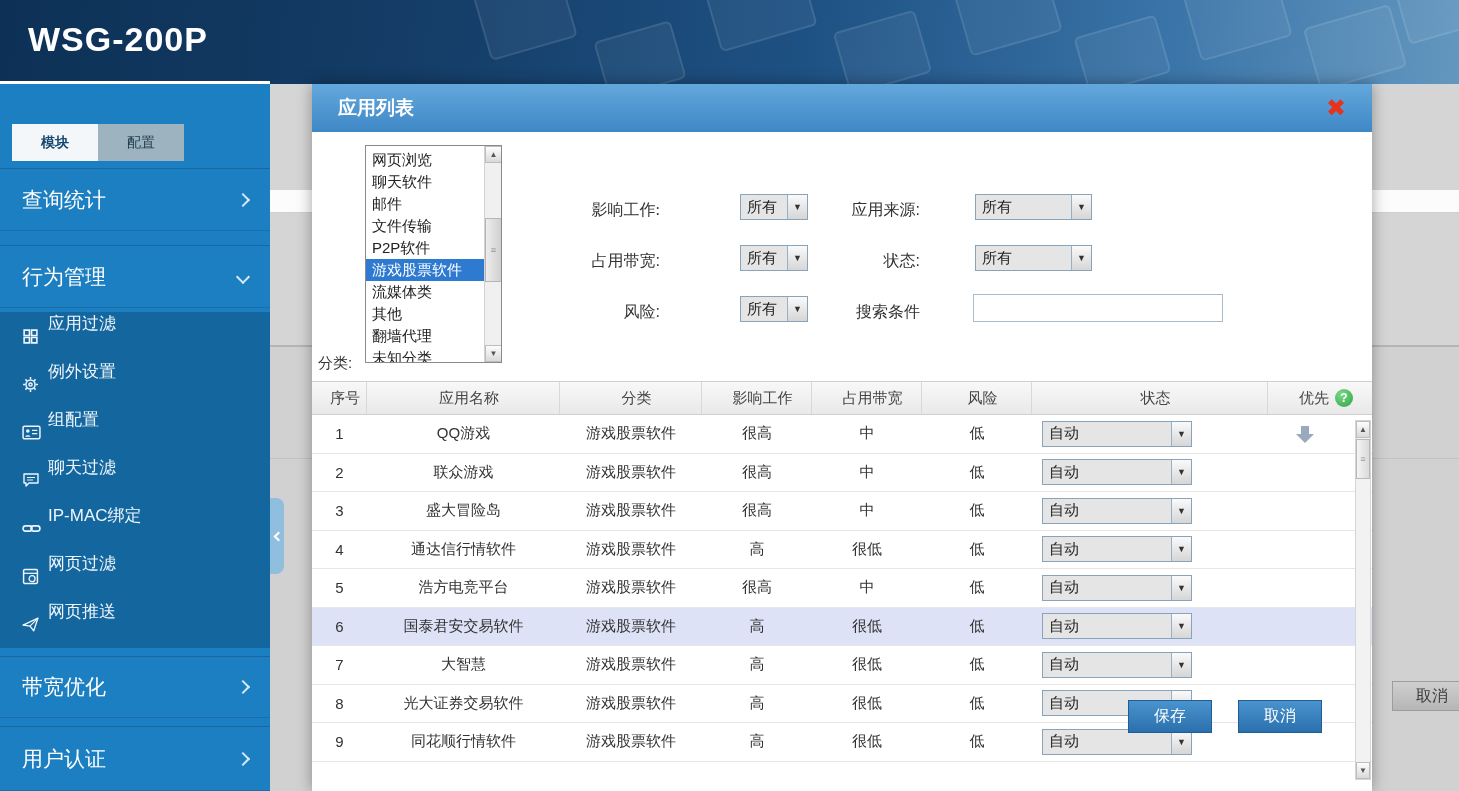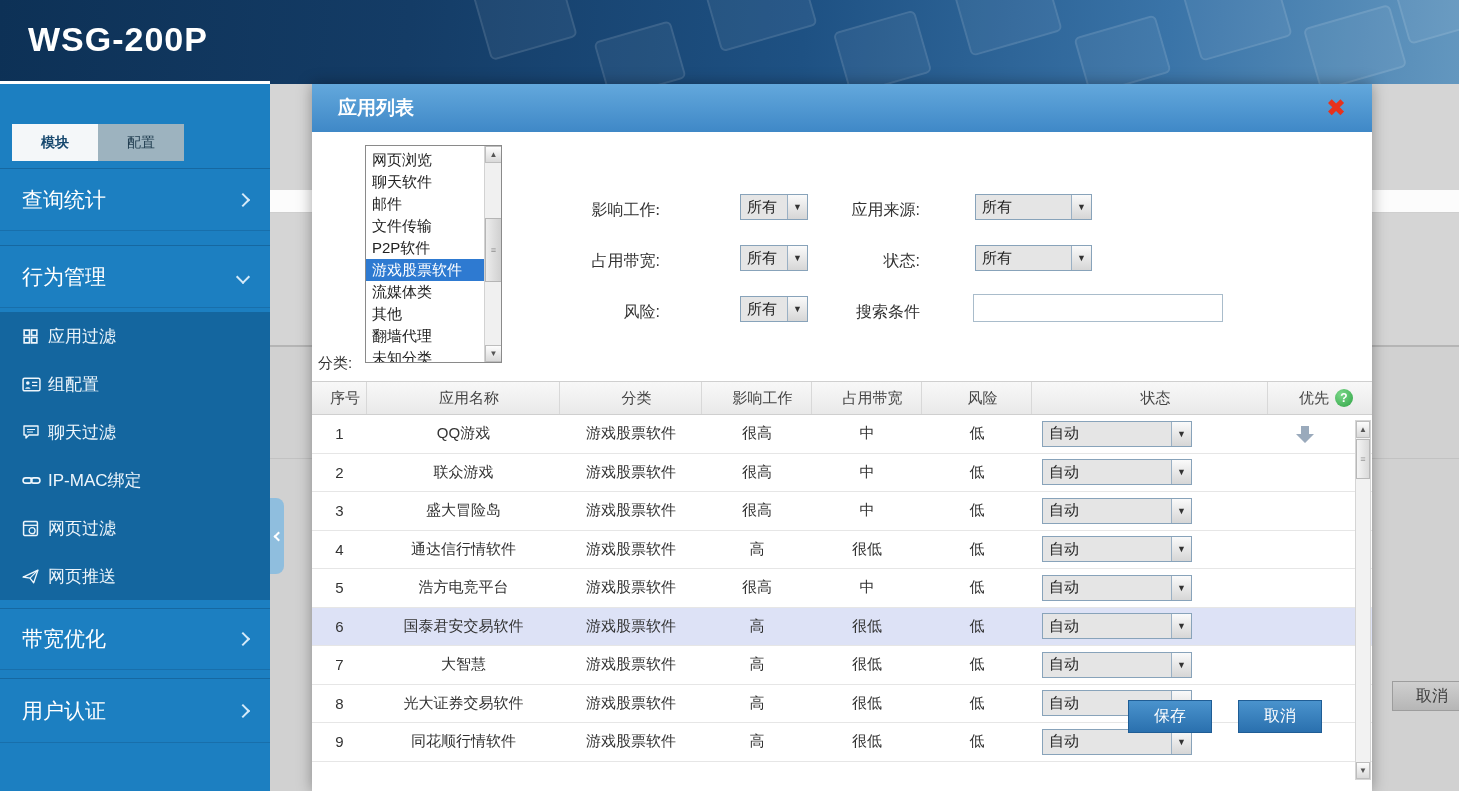--- a/index.html
+++ b/index.html
@@ -20,21 +20,21 @@
   .tab { width:86px; height:37px; line-height:37px; text-align:center; font-size:14px; cursor:pointer; }
   .tab.active { background:#f4f7f9; color:#16486e; font-weight:bold; }
   .tab.inactive { background:#9db3bf; color:#1d3a4d; }
   .menu { position:absolute; left:0; top:84px; width:270px; }
   .mitem { height:63px; display:flex; align-items:center; padding:0 22px; color:#fff; font-size:21px;
     border-top:1px solid rgba(8,40,70,0.25); border-bottom:1px solid rgba(8,40,70,0.18); cursor:pointer;gap:12px; }
   .chev { width:10px; height:10px; border-right:2px solid #d5eaf9; border-bottom:2px solid #d5eaf9; margin-left:auto; transform:rotate(-45deg); }
   .chev.down { transform:rotate(45deg); }
   .spacer14 { height:14px; } .spacer4 { height:4px; } .spacer8 { height:8px; }
   .submenu { background:#14669f; }
-  .smitem { height:48px; display:flex; align-items:center; padding-left:22px; color:#eef6fc; font-size:17px; cursor:pointer; }
+  .smitem { height:48px; display:flex; padding-left:22px; color:#eef6fc; font-size:17px; cursor:pointer; }
   .smicon { width:26px; display:flex; align-items:center; }
   .mb { height:62px; }
   .mb2 { height:65px; }
   .collapse-handle { position:absolute; left:270px; top:498px; width:14px; height:76px; background:#8fbede;
     border-radius:0 8px 8px 0; display:flex; align-items:center; justify-content:center; z-index:5; cursor:pointer; }
   .collapse-chev { width:7px; height:7px; border-left:2px solid #fff; border-bottom:2px solid #fff; transform:rotate(45deg); margin-left:2px; }
 
   
   .main-bg { position:absolute; left:270px; top:84px; width:1189px; height:707px; background:#d5d5d5; }
   .bg-band { position:absolute; left:0; top:106px; width:100%; height:23px; background:#fcfcfc; border-bottom:1px solid #cfcfcf; }
@@ -139,20 +139,32 @@
       </div>
       <div class="spacer4"></div>
       <div class="submenu">
         <div class="smitem">
           <span class="smicon">
             <svg width="17" height="17" viewBox="0 0 16 16">
                 <path fill="none" stroke="#eef6fc" stroke-width="1.5" d="M2 2h5v5H2zM9 2h5v5H9zM2 9h5v5H2zM9 9h5v5H9z"></path>
               </svg>
           </span>
           <span>应用过滤</span>
+        </div>
+        <div class="smitem">
+          <span class="smicon">
+            <svg width="17" height="17" viewBox="0 0 16 16">
+                <g stroke="#eef6fc" stroke-width="1.4" fill="none">
+                  <circle cx="8" cy="8" r="4.3"></circle>
+                  <circle cx="8" cy="8" r="1.5"></circle>
+                  <path d="M8 1v2M8 13v2M1 8h2M13 8h2M3.2 3.2l1.4 1.4M11.4 11.4l1.4 1.4M12.8 3.2l-1.4 1.4M4.6 11.4l-1.4 1.4"></path>
+                </g>
+              </svg>
+          </span>
+          <span>例外设置</span>
         </div>
         <div class="smitem">
           <span class="smicon">
             <svg width="19" height="15" viewBox="0 0 18 14">
                 <rect x="1" y="1" width="16" height="12" rx="1.5" fill="none" stroke="#eef6fc" stroke-width="1.4"></rect>
                 <circle cx="5.5" cy="5.6" r="1.7" fill="#eef6fc"></circle>
                 <path d="M9.5 5h5M9.5 8h5" stroke="#eef6fc" stroke-width="1.2"></path>
                 <path d="M3 11c.6-1.8 4.4-1.8 5 0z" fill="#eef6fc"></path>
               </svg>
           </span>

